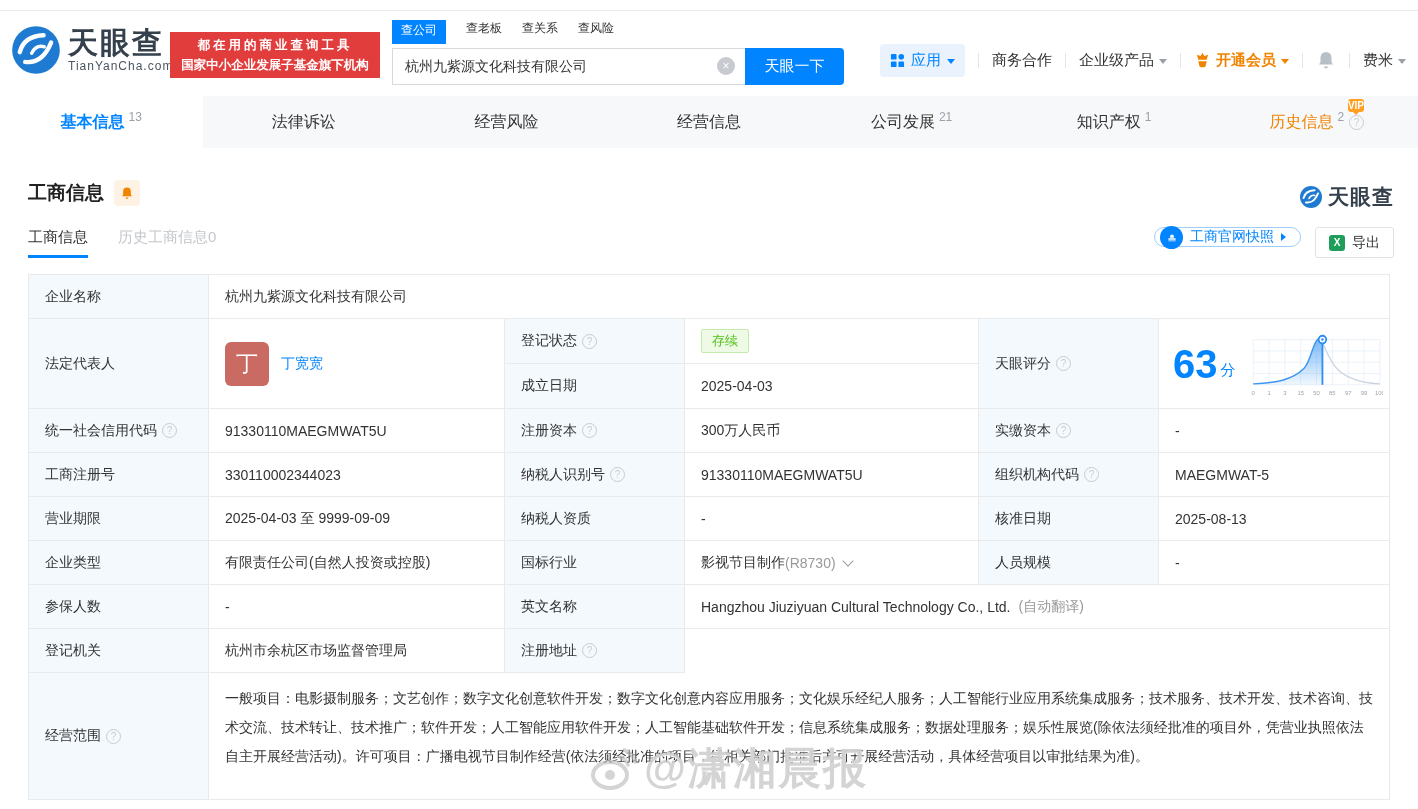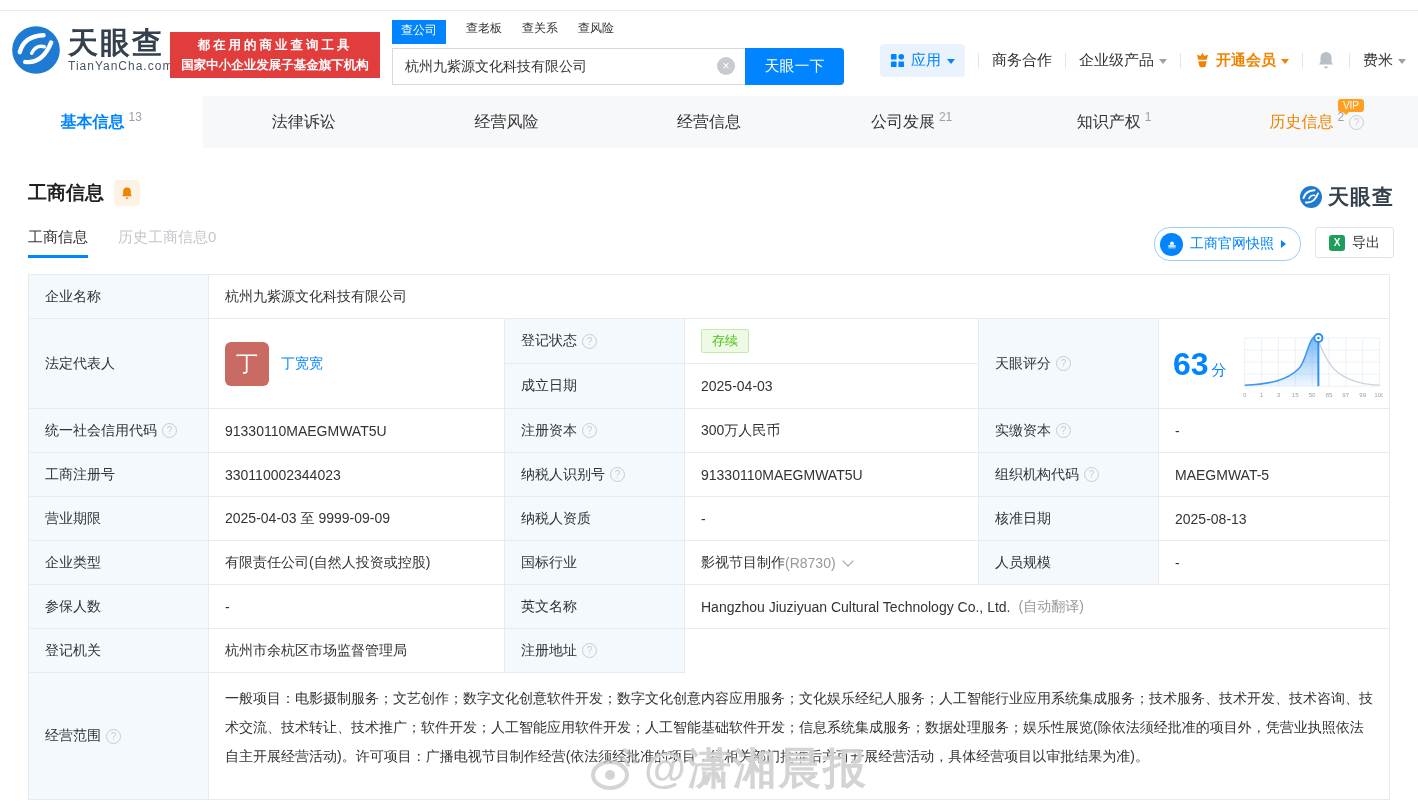--- a/index.html
+++ b/index.html
@@ -46,42 +46,42 @@
   .caret.blue { border-top-color:#0084ff; }
   .caret.orange { border-top-color:#f08300; }
 
   
   .navbar { position:absolute; left:0; top:96px; width:100%; height:52px; background:#f7f8fa; display:flex; }
   .nav-tab { flex:1; display:flex; align-items:center; justify-content:center; font-size:16px; color:#333;
              cursor:pointer; position:relative; }
   .nav-tab.active { background:#fff; color:#0084ff; font-weight:bold; }
   .nav-count { font-size:12px; color:#9aa1a9; margin-left:4px; font-weight:normal; align-self:flex-start; margin-top:14px; }
   .nav-tab.hist { color:#f08300; }
-  .vip-badge { position:absolute; top:3px; right:54px; background:#ffa023; color:#fff; font-size:10px; font-weight:normal;
-               padding:1px 5px; border-radius:3px; }
+  .vip-badge { position:absolute; top:3px; right:54px; background:#ffa023; color:#fff; font-size:10px; font-weight:bold;
+               padding:1px 0; border-radius:3px; }
   .vip-badge:after { content:""; position:absolute; left:4px; bottom:-3px; border-left:4px solid transparent;
                border-right:4px solid transparent; border-top:4px solid #ffa023; }
   .qmark { display:inline-flex; width:15px; height:15px; border:1px solid #c9ccd0; border-radius:50%; color:#c9ccd0;
            font-size:10px; align-items:center; justify-content:center; margin-left:5px; flex:none; }
 
   
   .sec-title-row { position:absolute; left:28px; top:180px; display:flex; align-items:center; }
   .sec-title { font-size:19px; font-weight:bold; color:#222; }
   .bell-chip { width:26px; height:26px; background:#fdf2e4; border-radius:4px; margin-left:10px;
                display:flex; align-items:center; justify-content:center; cursor:pointer; }
   .sec-logo { position:absolute; right:24px; top:183px; display:flex; align-items:center; gap:5px; }
   .sec-logo-title { font-size:21px; font-weight:bold; color:#35404d; letter-spacing:1px; }
 
   .subtabs { position:absolute; left:28px; top:228px; display:flex; gap:30px; height:30px; font-size:15px; }
   .subtab { color:#c3c7cc; cursor:pointer; position:relative; padding-bottom:12px; }
   .subtab.active { color:#333; }
   .subtab.active:after { content:""; position:absolute; left:0; right:0; bottom:0; height:3px; background:#0084ff; }
 
   .sec-actions { position:absolute; right:24px; top:227px; display:flex; gap:14px; }
-  .snapshot-btn { display:flex; align-items:center; gap:7px; height:34px; border:1px solid #9fcdfb; border-radius:16px;
+  .snapshot-btn { display:flex; align-items:center; gap:7px; height:20px; border:1px solid #9fcdfb; border-radius:16px;
                   color:#0084ff; font-size:14px; padding:0 14px 0 5px; background:#fff; cursor:pointer; }
   .stamp-circle { width:23px; height:23px; border-radius:50%; background:#0084ff; display:flex; align-items:center; justify-content:center; }
   .tri-right { width:0; height:0; border-top:4px solid transparent; border-bottom:4px solid transparent; border-left:5px solid #0084ff; }
   .export-btn { display:flex; align-items:center; gap:7px; height:31px; border:1px solid #e0e2e5; border-radius:3px;
                 background:#fff; color:#333; font-size:14px; padding:0 13px; cursor:pointer; }
   .excel-ic { width:16px; height:16px; background:#1e9e5a; border-radius:3px; color:#fff; font-size:10px; font-weight:bold;
               display:flex; align-items:center; justify-content:center; }
 
   
   .biz-table { position:absolute; left:28px; top:274px; width:1362px; height:526px; border:1px solid #e9eaec;
@@ -96,21 +96,21 @@
   .dash { color:#333; }
 
   .avatar { width:44px; height:44px; border-radius:6px; background:#c96b63; color:#fff; font-size:22px;
             display:flex; align-items:center; justify-content:center; flex:none; cursor:pointer; }
   .rep-name { margin-left:12px; }
   .badge-green { background:#eef9e6; color:#52c41a; border:1px solid #c3ecab; padding:2px 10px; border-radius:2px; font-size:13px; }
   .chev-down { width:8px; height:8px; border-right:1.5px solid #9aa1a9; border-bottom:1.5px solid #9aa1a9;
                transform:rotate(45deg); margin-left:8px; margin-top:-4px; flex:none; }
 
   .score-cell { display:flex; align-items:center; padding:0 6px 0 14px; }
-  .score-num { font-size:32px; font-weight:bold; color:#0084ff; line-height:1; }
+  .score-num { font-size:40px; font-weight:bold; color:#0084ff; line-height:1; }
   .score-unit { font-size:15px; color:#0084ff; margin:14px 0 0 3px; }
   .score-svg { margin-left:10px; }
 
   .scope-cell { align-items:flex-start; padding:11px 16px; line-height:29px;justify-content:center; }
 
   
   .watermark { position:absolute; left:584px; top:740px; display:flex; align-items:center; gap:8px;
                color:rgba(185,185,185,0.62); text-shadow:0 1px 1px rgba(255,255,255,0.9); pointer-events:none; }
   .watermark .wm-text { font-size:43px; font-weight:bold; letter-spacing:2px; }
 </style>

